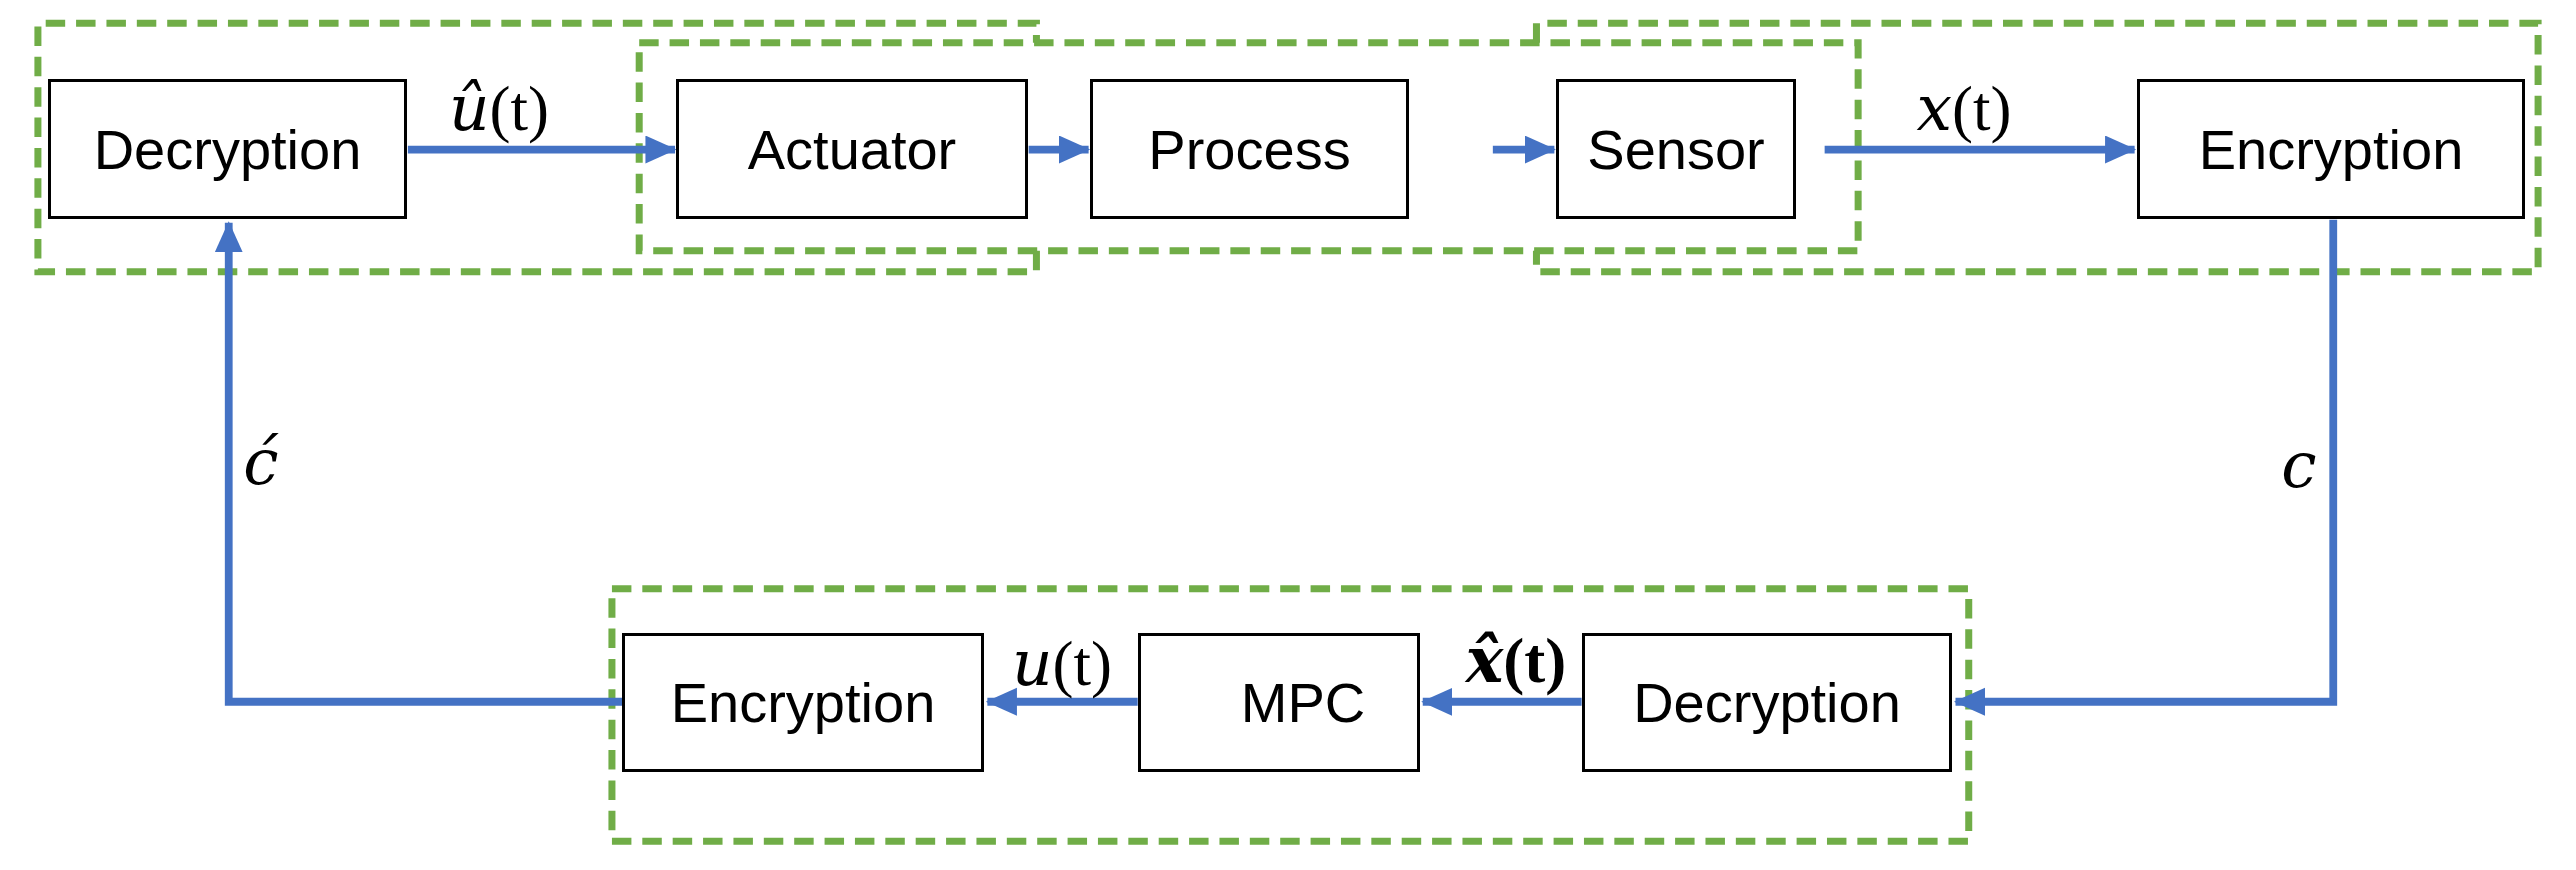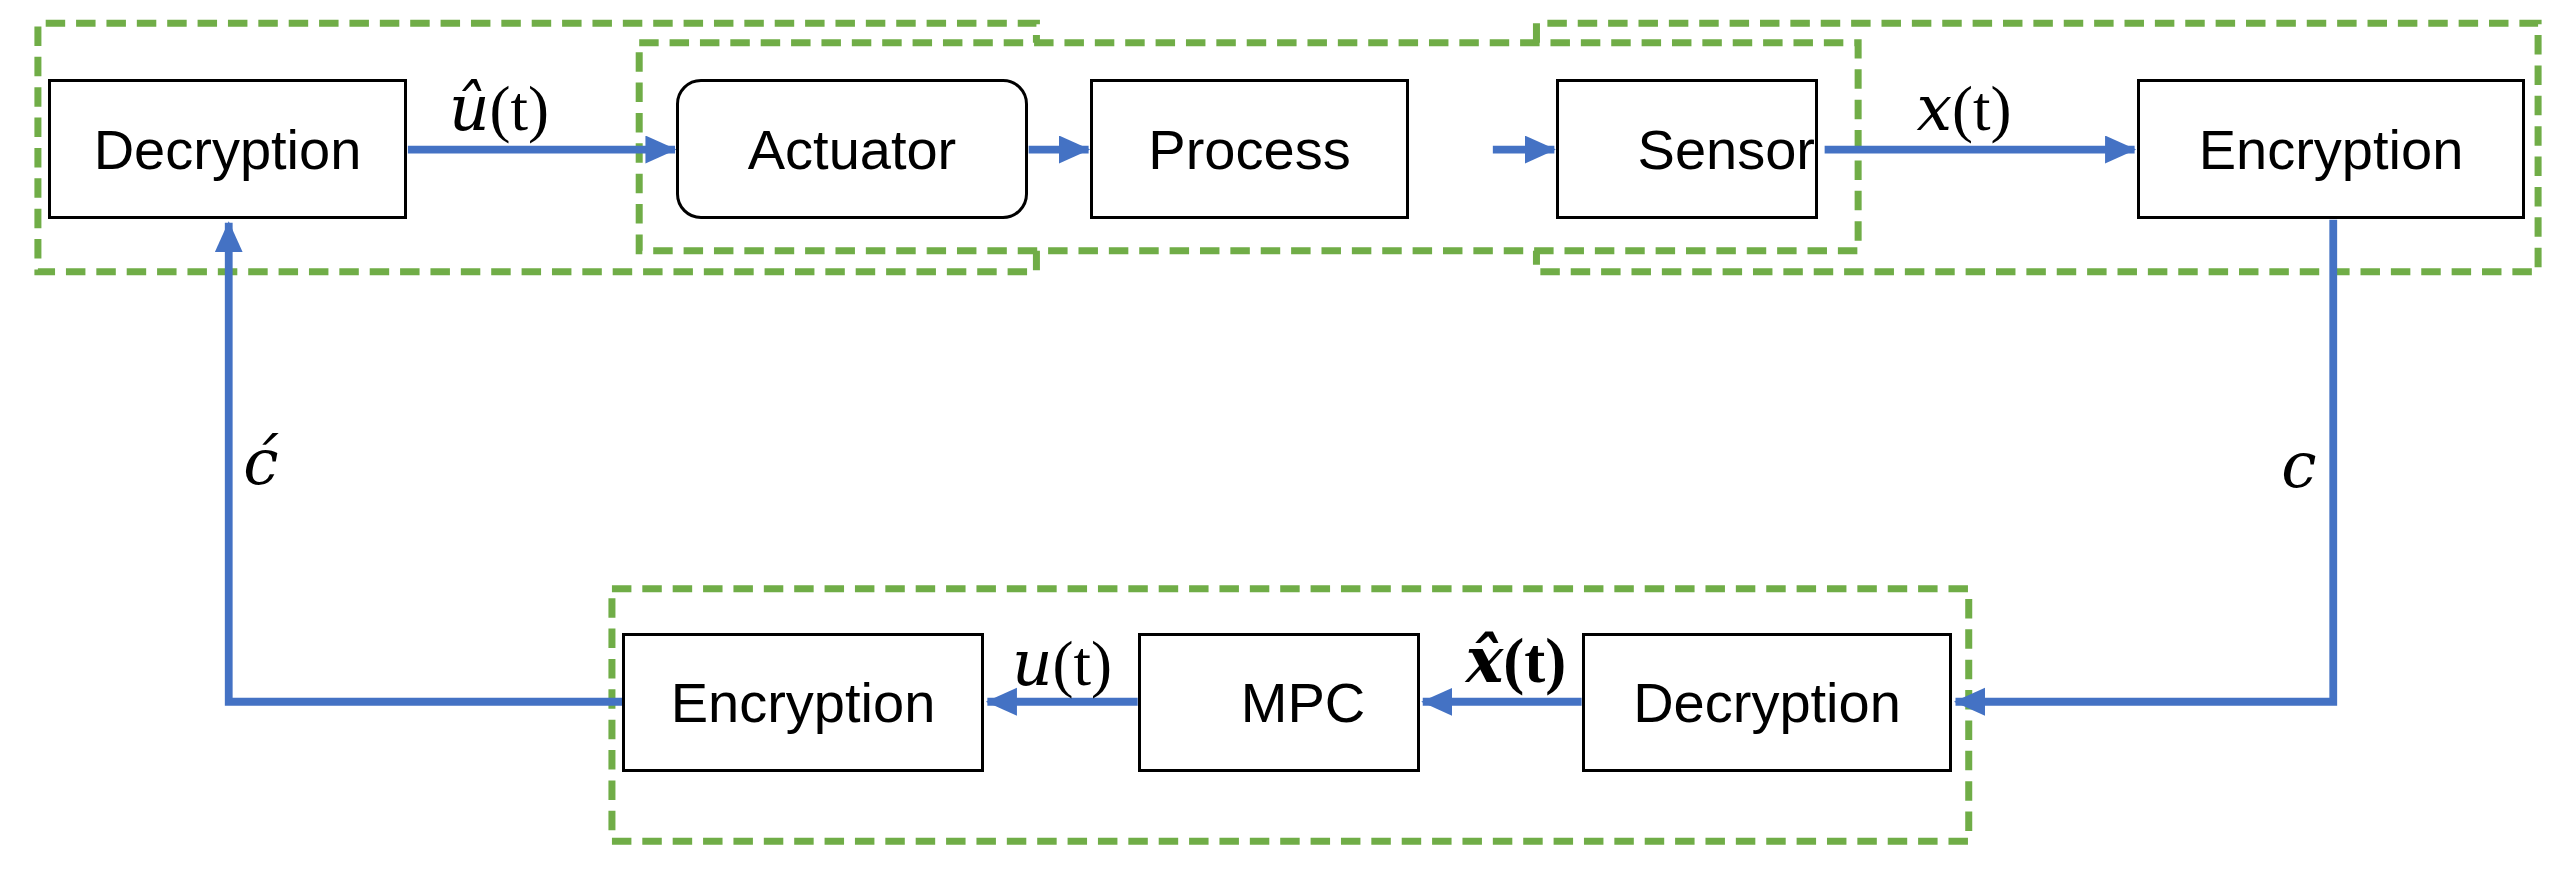--- a/index.html
+++ b/index.html
@@ -93,27 +93,27 @@
     <path class="flow" marker-end="url(#ah)" d="M2342,192 L2740,192"></path>
     <path class="flow" marker-end="url(#ah)" d="M2995,282 L2995,901 L2510,901"></path>
     <path class="flow" marker-end="url(#ah)" d="M2030,901 L1826,901"></path>
     <path class="flow" marker-end="url(#ah)" d="M1460,901 L1267,901"></path>
     <path class="flow" marker-end="url(#ah)" d="M798,901 L293,901 L293,286"></path>
   </svg>
 
   <div class="node" style="left:48px;   top:79px; width:359px; height:140px;">
     <span>Decryption</span>
   </div>
-  <div class="node" style="left:676px;  top:79px; width:352px; height:140px;border-radius:25px;">
+  <div class="node" style="left:676px;  top:79px; width:352px; height:140px;">
     <span>Actuator</span>
   </div>
   <div class="node" style="left:1090px; top:79px; width:319px; height:140px;">
     <span>Process</span>
   </div>
-  <div class="node" style="left:1556px; top:79px; width:262px; height:140px;justify-content:flex-end;">
+  <div class="node" style="left:1556px; top:79px; width:240px; height:140px;">
     <span>Sensor</span>
   </div>
   <div class="node" style="left:2137px; top:79px; width:388px; height:140px;">
     <span>Encryption</span>
   </div>
 
   <div class="node" style="left:622px;  top:633px; width:362px; height:139px;">
     <span>Encryption</span>
   </div>
   <div class="node" style="left:1138px; top:633px; width:282px; height:139px;padding-left:48px;">

